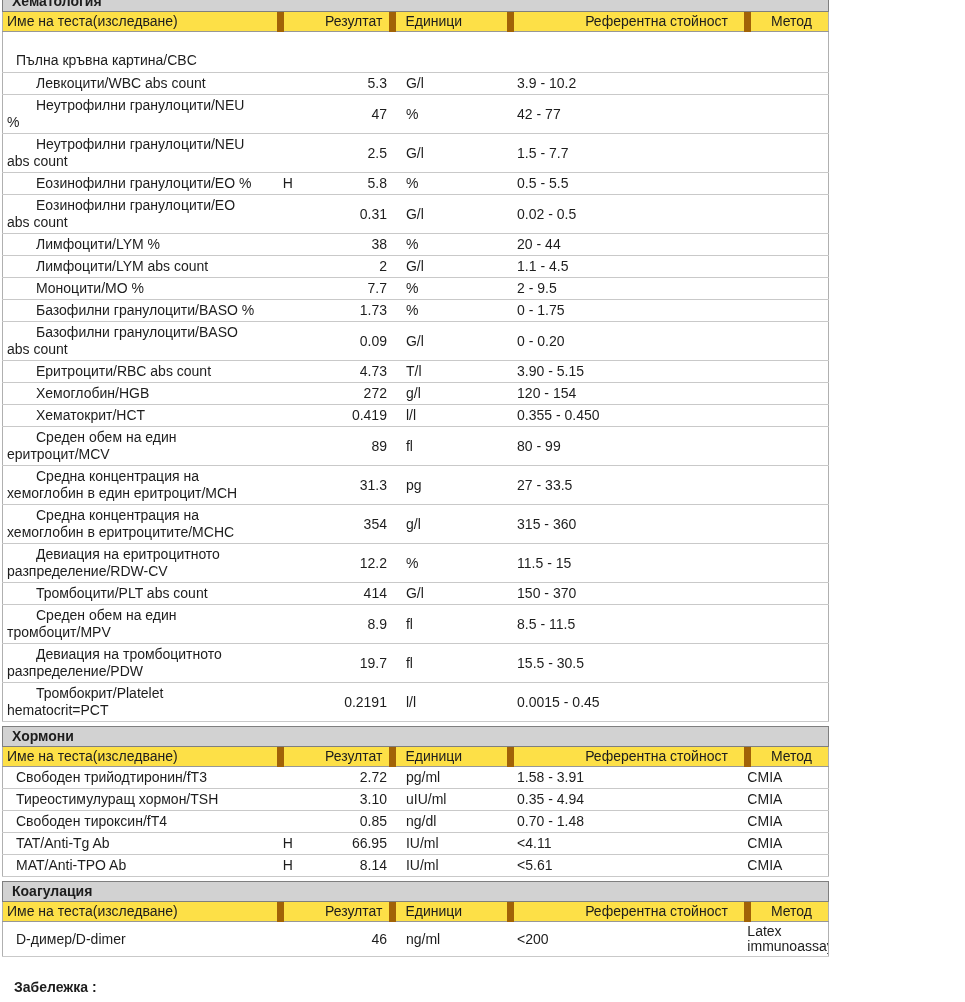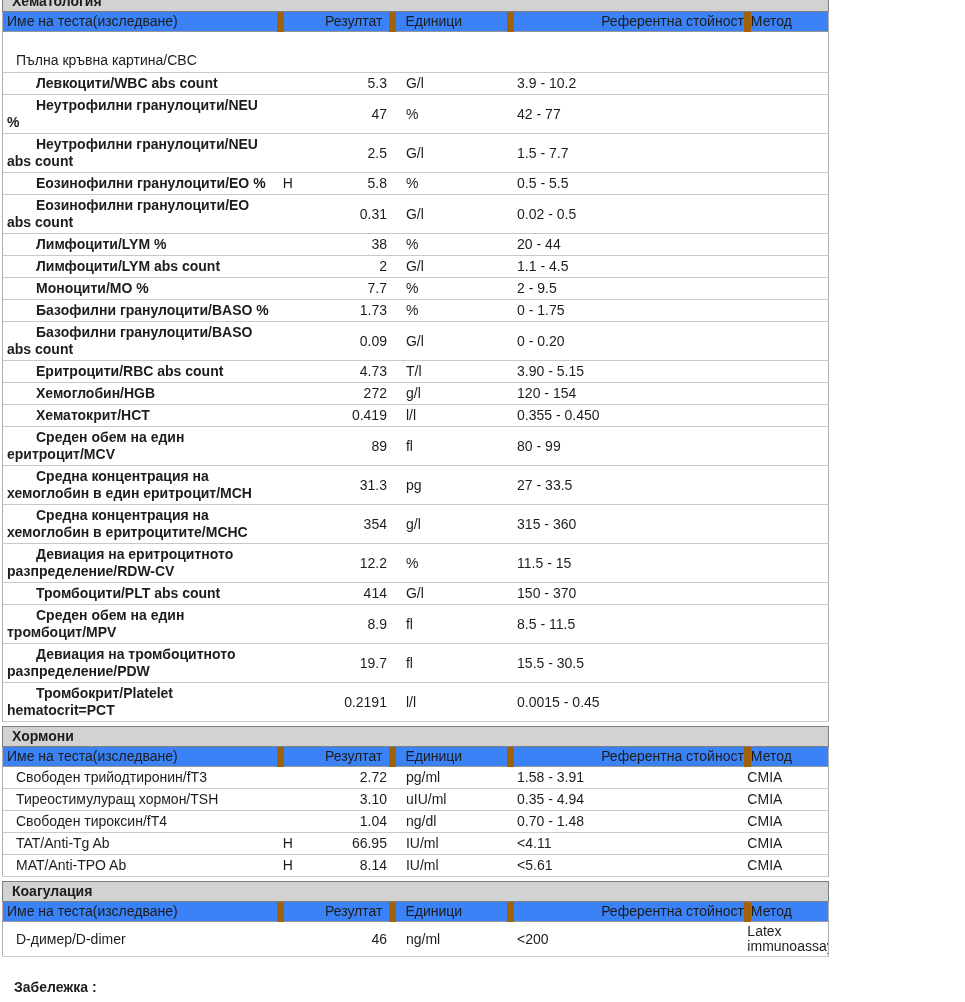--- a/index.html
+++ b/index.html
@@ -28,43 +28,43 @@
     border-left: 1px solid #b0b0b0;
     border-right: 1px solid #b0b0b0;
   }
   col.c-name   { width: 278px; }
   col.c-flag   { width: 22px; }
   col.c-result { width: 90px; }
   col.c-units  { width: 117px; }
   col.c-ref    { width: 237px; }
   col.c-method { width: 81px; }
   thead th {
-    background: #3b82f6;
+    background: #fde047;
     border-bottom: 1px solid #979797;
     font-weight: normal;
     text-align: left;
-    padding: 1px 0;
+    padding: 1px 16px;
     line-height: 17px;
     overflow: hidden;
   }
   th.sep { border-left: 7px solid #a16207; }
   th.h-name   { padding-left: 4px; }
   th.h-result { text-align: right; padding-right: 7px; }
   th.h-units  { padding-left: 9px; }
   th.h-ref    { padding-left: 6px; text-align: right; }
-  th.h-method { text-align: left; }
+  th.h-method { text-align: right; }
   tbody td {
     border-bottom: 1px solid #c9c9c9;
     padding: 2px 0;
     line-height: 17px;
     vertical-align: middle;
     overflow: hidden;
   }
   td.name  { white-space: pre-line; padding-left: 4px; text-indent: 9px; }
-  tr.indent td.name { text-indent: 29px; font-weight: bold; }
+  tr.indent td.name { text-indent: 29px; }
   td.flag  { padding-left: 2px; }
   td.result{ text-align: right; padding-right: 6px; }
   td.units { padding-left: 13px; }
   td.ref   { padding-left: 7px; }
   td.method{ text-align: left; white-space: pre-line; line-height: 15px; }
   tr.group td { padding: 20px 0 3px 4px; text-indent: 9px; vertical-align: bottom; }
   .note { margin: 22px 0 0 12px; font-weight: bold; }
 </style>
 </head>
 <body>
@@ -311,21 +311,21 @@
           <td class="name">Тиреостимулуращ хормон/TSH</td>
           <td class="flag"></td>
           <td class="result">3.10</td>
           <td class="units">uIU/ml</td>
           <td class="ref">0.35 - 4.94</td>
           <td class="method">CMIA</td>
         </tr>
         <tr>
           <td class="name">Свободен тироксин/fT4</td>
           <td class="flag"></td>
-          <td class="result">1.04</td>
+          <td class="result">0.85</td>
           <td class="units">ng/dl</td>
           <td class="ref">0.70 - 1.48</td>
           <td class="method">CMIA</td>
         </tr>
         <tr>
           <td class="name">TAT/Anti-Tg Ab</td>
           <td class="flag">H</td>
           <td class="result">66.95</td>
           <td class="units">IU/ml</td>
           <td class="ref">&lt;4.11</td>

